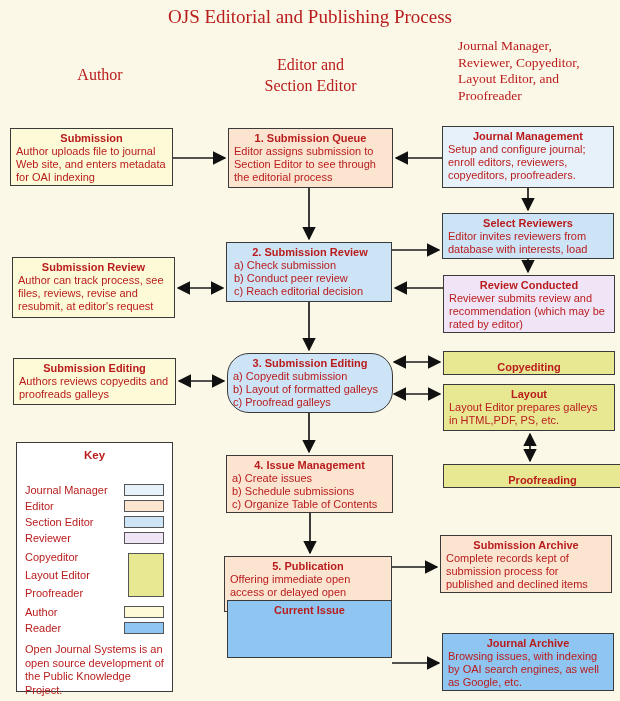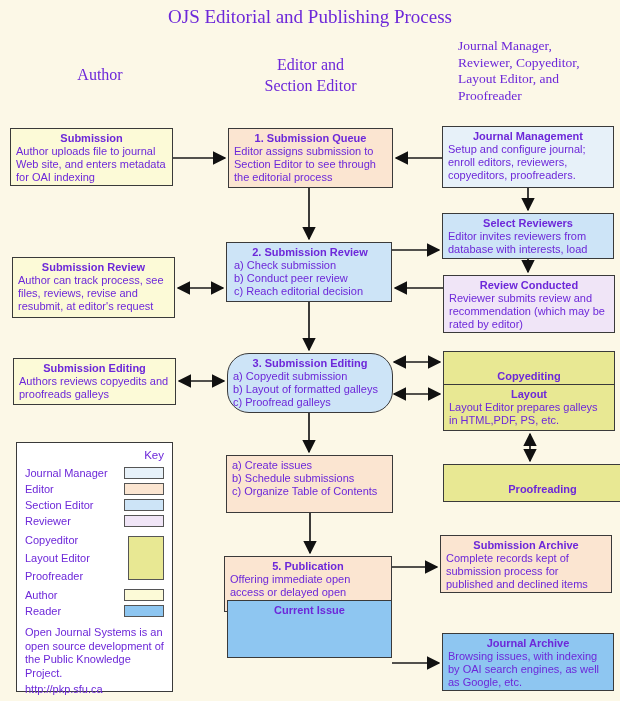--- a/index.html
+++ b/index.html
@@ -1,20 +1,20 @@
 <!DOCTYPE html>
 <html><head>
 <meta charset="utf-8">
 <style>
   html,body{margin:0;padding:0;}
   #canvas{
     position:relative;
     width:620px;height:701px;
     font-family:"Liberation Sans",sans-serif;
-    color:#6d28d9;
+    color:#b91c1c;
     overflow:hidden;
   }
   .page-title{
     position:absolute;left:0;top:6px;width:620px;
     text-align:center;
     font-family:"Liberation Serif",serif;
     font-size:19px;
   }
   .col-header{
     position:absolute;
@@ -27,29 +27,29 @@
   .box{
     position:absolute;
     border:1px solid #3a3a3a;
     box-sizing:border-box;
     padding:3px 5px 2px 5px;
     font-size:11px;
     line-height:13px;
   }
   .box-title{font-weight:bold;text-align:center;}
   .box-body{text-align:left;white-space:pre-line;}
-  .box.title-only{display:flex;align-items:flex-start;justify-content:center;padding:18px;}
+  .box.title-only{display:flex;align-items:flex-end;justify-content:center;padding:0;}
   #arrows{position:absolute;left:0;top:0;pointer-events:none;}
   
   #key-box{
     position:absolute;left:16px;top:442px;width:157px;height:250px;
     background:#fff;border:1px solid #3a3a3a;box-sizing:border-box;
     padding:6px 8px 4px 8px;font-size:11px;
   }
-  .key-title{font-weight:normal;text-align:right;font-size:11.5px;margin-bottom:4px;}
+  .key-title{font-weight:bold;text-align:center;font-size:11.5px;margin-bottom:21px;}
   .key-row{display:flex;align-items:center;justify-content:space-between;height:16px;}
   .key-swatch{width:40px;height:12px;border:1px solid #555;box-sizing:border-box;}
   .key-group{display:flex;align-items:center;justify-content:space-between;margin:2px 0;}
   .key-group-labels .key-label-line{height:18px;display:flex;align-items:center;}
   .key-group .key-swatch{height:44px;width:36px;}
   .key-note{margin-top:7px;white-space:pre-line;line-height:13.5px;}
   .key-url{text-align:left;margin-top:3px;}
 </style>
 </head>
 <body>
@@ -140,20 +140,21 @@
   </div>
   <div class="box" style="left: 443px; top: 384px; width: 172px; height: 47px; background-color: rgb(232, 232, 147);">
     <div class="box-title">Layout</div>
     <div class="box-body">Layout Editor prepares galleys in HTML,PDF, PS, etc.</div>
   </div>
   <div class="box title-only" style="left: 443px; top: 464px; width: 199px; height: 24px; background-color: rgb(232, 232, 147);">
     <div class="box-title">Proofreading</div>
   </div>
 
   <div class="box" style="left: 226px; top: 455px; width: 167px; height: 58px; background-color: rgb(251, 229, 209);">
+    <div class="box-title">4. Issue Management</div>
     <div class="box-body">a) Create issues
 b) Schedule submissions
 c) Organize Table of Contents</div>
   </div>
 
   <div class="box" style="left: 224px; top: 556px; width: 168px; height: 56px; background-color: rgb(251, 229, 209);">
     <div class="box-title">5. Publication</div>
     <div class="box-body">Offering immediate open access or delayed open access, with subscriptions</div>
   </div>
   <div class="box" style="left: 440px; top: 535px; width: 172px; height: 58px; background-color: rgb(251, 229, 209);">

